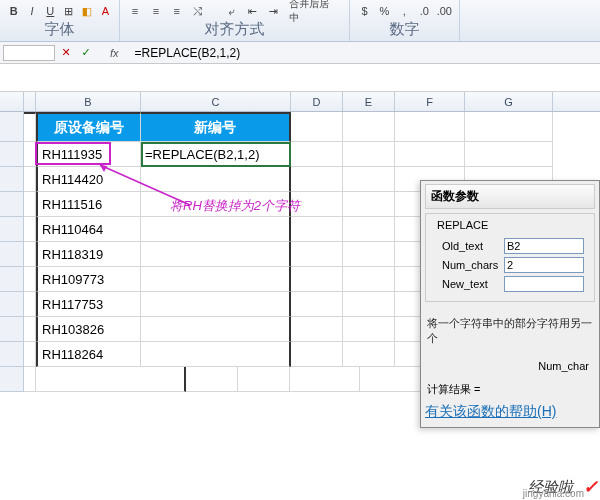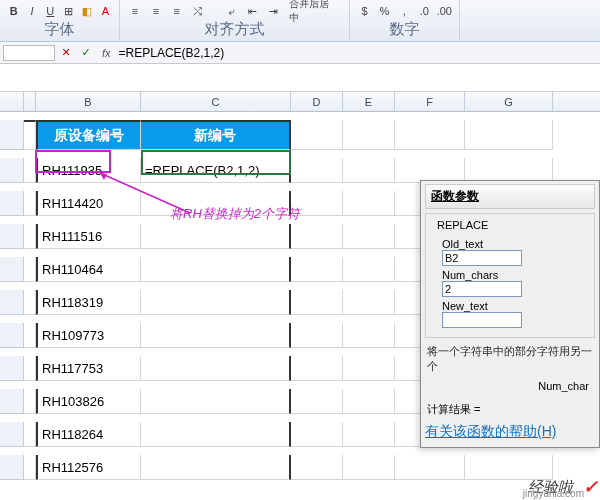--- a/index.html
+++ b/index.html
@@ -8,52 +8,52 @@
 .ribbon { background: linear-gradient(#f6f8fb, #e4eaf3); height: 42px; border-bottom: 1px solid #b9c7db; display: flex; }
 .ribbon-grp { border-right: 1px solid #c8d3e2; padding: 2px 6px; display: flex; flex-direction: column; justify-content: space-between; }
 .ribbon-row { display: flex; gap: 3px; align-items: center; }
 .rbtn { width: 18px; height: 18px; border: 1px solid transparent; display: flex; align-items: center; justify-content: center; font-size: 11px; color: #444; cursor: pointer; }
 .grp-label { font-size: 15px; color: #5b6b84; text-align: center; }
 
 .namebox-row { display: flex; align-items: center; height: 22px; border-bottom: 1px solid #c9c9c9; background: #f3f5f8; }
 .namebox { width: 52px; border: 1px solid #bbb; background: #fff; font-size: 11px; padding: 1px 4px; margin: 0 3px; }
 .fx-area { display: flex; align-items: center; gap: 4px; }
 .fx-btn { width: 16px; height: 16px; display: flex; align-items: center; justify-content: center; font-size: 11px; color: #444; }
-.fx-label { font-style: italic; font-size: 11px; color: #555; margin: 0 4px; }
+.fx-label { font-style: italic; font-size: 11px; color: #555; margin: 0 12px; }
 .formula-text { font-size: 12px; padding-left: 4px; }
 
 .gap-row { height: 28px; background: #fff; border-bottom: 1px solid #d0d0d0; }
 
 .col-headers { display: flex; height: 20px; background: linear-gradient(#f7f9fc,#e9eef6); border-bottom: 1px solid #b5bfcd; }
 .row-hdr-space { width: 24px; border-right: 1px solid #c3ccd9; }
 .col-hdr { border-right: 1px solid #c3ccd9; display: flex; align-items: center; justify-content: center; font-size: 11px; color: #3d4b60; }
 .colA { width: 12px; } .colB { width: 105px; } .colC { width: 150px; } .colD { width: 52px; } .colE { width: 52px; } .colF { width: 70px; } .colG { width: 88px; }
 
 .grid-body { position: relative; }
-.grid-row { display: flex; height: 25px; margin-top: 8px; }
+.grid-row { display: flex; height: 25px; }
 .cell { border-right: 1px solid #d6d6d6; border-bottom: 1px solid #d6d6d6; display: flex; align-items: center; padding: 0 4px; font-size: 13px; overflow: hidden; white-space: nowrap; }
 .row-hdr { width: 24px; background: #eef2f8; border-right: 1px solid #c3ccd9; border-bottom: 1px solid #c3ccd9; }
 .cA { width: 12px; } .cB { width: 105px; } .cC { width: 150px; } .cD { width: 52px; } .cE { width: 52px; } .cF { width: 70px; } .cG { width: 88px; }
 
 .hdr-blue { background: #0a9aea; color: #fff; font-weight: bold; justify-content: center; font-size: 14px; height: 30px; }
 .grid-row.header-row { height: 30px; }
 
 .active-outline { position: absolute; border: 2px solid #2a7a3f; pointer-events: none; }
 .selbox { position: absolute; border: 2px solid #c822c8; pointer-events: none; }
 .callout-line { position: absolute; width: 120px; height: 50px; pointer-events: none; }
 .callout-text { position: absolute; color: #c822c8; font-size: 13px; font-style: italic; }
 
 .dlg { position: absolute; right: 0; top: 180px; width: 180px; background: #efefef; border: 1px solid #888; box-shadow: -2px 2px 6px rgba(0,0,0,.2); padding: 3px 4px 6px; font-family: SimSun, serif; font-size: 12px; }
-.dlg-title { background: linear-gradient(#fcfcfc,#e6e6e6); padding: 3px 5px; font-weight: bold; border: 1px solid #ccc; margin-bottom: 4px; text-decoration: underline; }
-.dlg-field { display: flex; margin: 3px 0 3px 14px; flex-direction: column; }
+.dlg-title { background: linear-gradient(#fcfcfc,#e6e6e6); padding: 3px 5px; font-weight: bold; border: 1px solid #ccc; margin-bottom: 4px; }
+.dlg-field { display: flex; align-items: center; margin: 3px 0 3px 14px; }
 .dlg-field label { width: 62px; font-size: 11px; }
 .dlg-field input { width: 80px; border: 1px solid #7a9abf; font-size: 11px; padding: 1px 2px; background: #fff; }
 .dlg-grp { border: 1px solid #ccc; padding: 4px 2px 6px; margin-bottom: 6px; }
 .dlg-grp-title { font-size: 11px; margin: -10px 0 4px 6px; background: #efefef; display: inline-block; padding: 0 3px; }
-.dlg-desc { font-size: 11px; margin: 6px 2px; color: #222; }
+.dlg-desc { font-size: 11px; margin: 14px 2px; color: #222; }
 .dlg-desc-r { text-align: right; font-size: 11px; margin: 4px 6px 10px; }
 .dlg-res { font-size: 11px; margin: 6px 2px; }
 .dlg-link { color: #1a6fb8; text-decoration: underline; font-size: 14px; cursor: pointer; }
 
 .watermark { position: absolute; right: 2px; bottom: 2px; font-size: 15px; color: #333; font-style: italic; display: flex; align-items: center; gap: 10px; }
 .watermark .check { color: #e22; font-weight: bold; font-size: 18px; }
 .watermark .sub { position: absolute; bottom: -1px; right: 14px; font-size: 10px; color: #888; font-style: normal; }
 
 .thick-border-left { border-left: 2px solid #333; }
 .thick-border-right { border-right: 2px solid #333 !important; }
@@ -240,21 +240,20 @@
     <div class="cell cD"></div>
       <div class="cell cE"></div>
       <div class="cell cF"></div>
       <div class="cell cG"></div>
     </div>
 
 
   <div class="grid-row">
       <div class="row-hdr"></div>
       <div class="cell cA"></div>
-    <div class="cell cB thick-border-left">RH112576</div>
     <div class="cell cC thick-border-right"></div>
     <div class="cell cD"></div>
       <div class="cell cE"></div>
       <div class="cell cF"></div>
       <div class="cell cG"></div>
     </div>
 
   <div class="active-outline" style="left:141px;top:30px;width:150px;height:25px"></div>
   <div class="selbox" style="left:35px;top:30px;width:76px;height:23px"></div>
 

